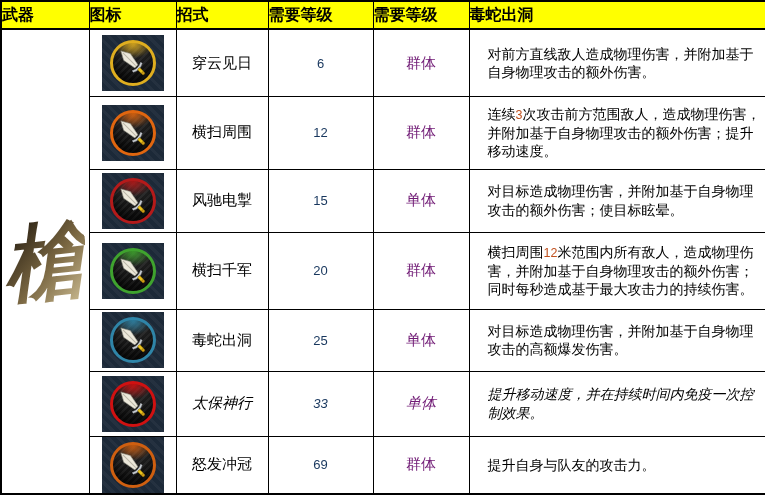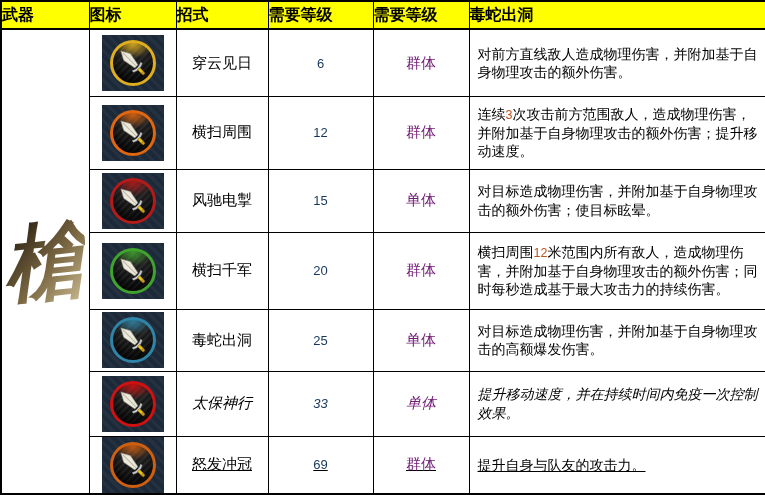--- a/index.html
+++ b/index.html
@@ -63,21 +63,21 @@
       linear-gradient(180deg,#2b2b2b 0%,#101010 75%);
     box-shadow:inset 0 -5px 8px rgba(0,0,0,0.65);
     display:flex;align-items:center;justify-content:center;
   }
   .orb svg{display:block;}
   .name-cell{text-align:center;font-size:15px;color:#000;}
   .level-cell{text-align:center;font-size:13px;color:var(--level-color);}
   .type-cell{text-align:center;font-size:15px;color:#701a75;}
   .desc-cell{
     text-align:left;font-size:14px;color:#000;
-    line-height:1.32;padding:2px 4px 2px 8px;
+    line-height:1.32;padding:2px 4px 2px 18px;
   }
   .desc-cell .num{color:var(--desc-num-color);font-size:12.5px;}
 </style>
 </head>
 <body>
 
 <table class="skill-table">
   <colgroup>
     <col style="width:88px">
       <col style="width:87px">
@@ -217,21 +217,21 @@
             </g>
           </svg>
         </div>
       </div>
     </td>
     <td class="name-cell">太保神行</td>
     <td class="level-cell">33</td>
     <td class="type-cell">单体</td>
     <td class="desc-cell"><span>提升移动速度，并在持续时间内免疫一次控制效果。</span></td>
   </tr>
-      <tr style="height: 55px; text-decoration: underline;">
+      <tr style="height: 55px;">
     <td class="icon-cell">
       <div class="tile">
         <div class="orb" style="--ring: #cf5f10;">
           <svg width="38" height="38" viewBox="0 0 40 40">
             <g transform="rotate(-45 20 20)">
               <polygon points="20,2 25,11 22.3,25 17.7,25 15,11" fill="#ece8da" stroke="#8d8d82" stroke-width="0.6"></polygon>
               <line x1="20" y1="5" x2="20" y2="24" stroke="#b9b5a6" stroke-width="1"></line>
               <path d="M13.5 25 Q20 28.5 26.5 25 L26.5 27.2 Q20 30.5 13.5 27.2 Z" fill="#cfd4da" stroke="#7c8187" stroke-width="0.5"></path>
               <rect x="18.4" y="28.2" width="3.2" height="6" rx="1" fill="#e8c11c" stroke="#8a6d08" stroke-width="0.5"></rect>
               <circle cx="20" cy="35.2" r="1.6" fill="#d4a017" stroke="#8a6d08" stroke-width="0.5"></circle>

